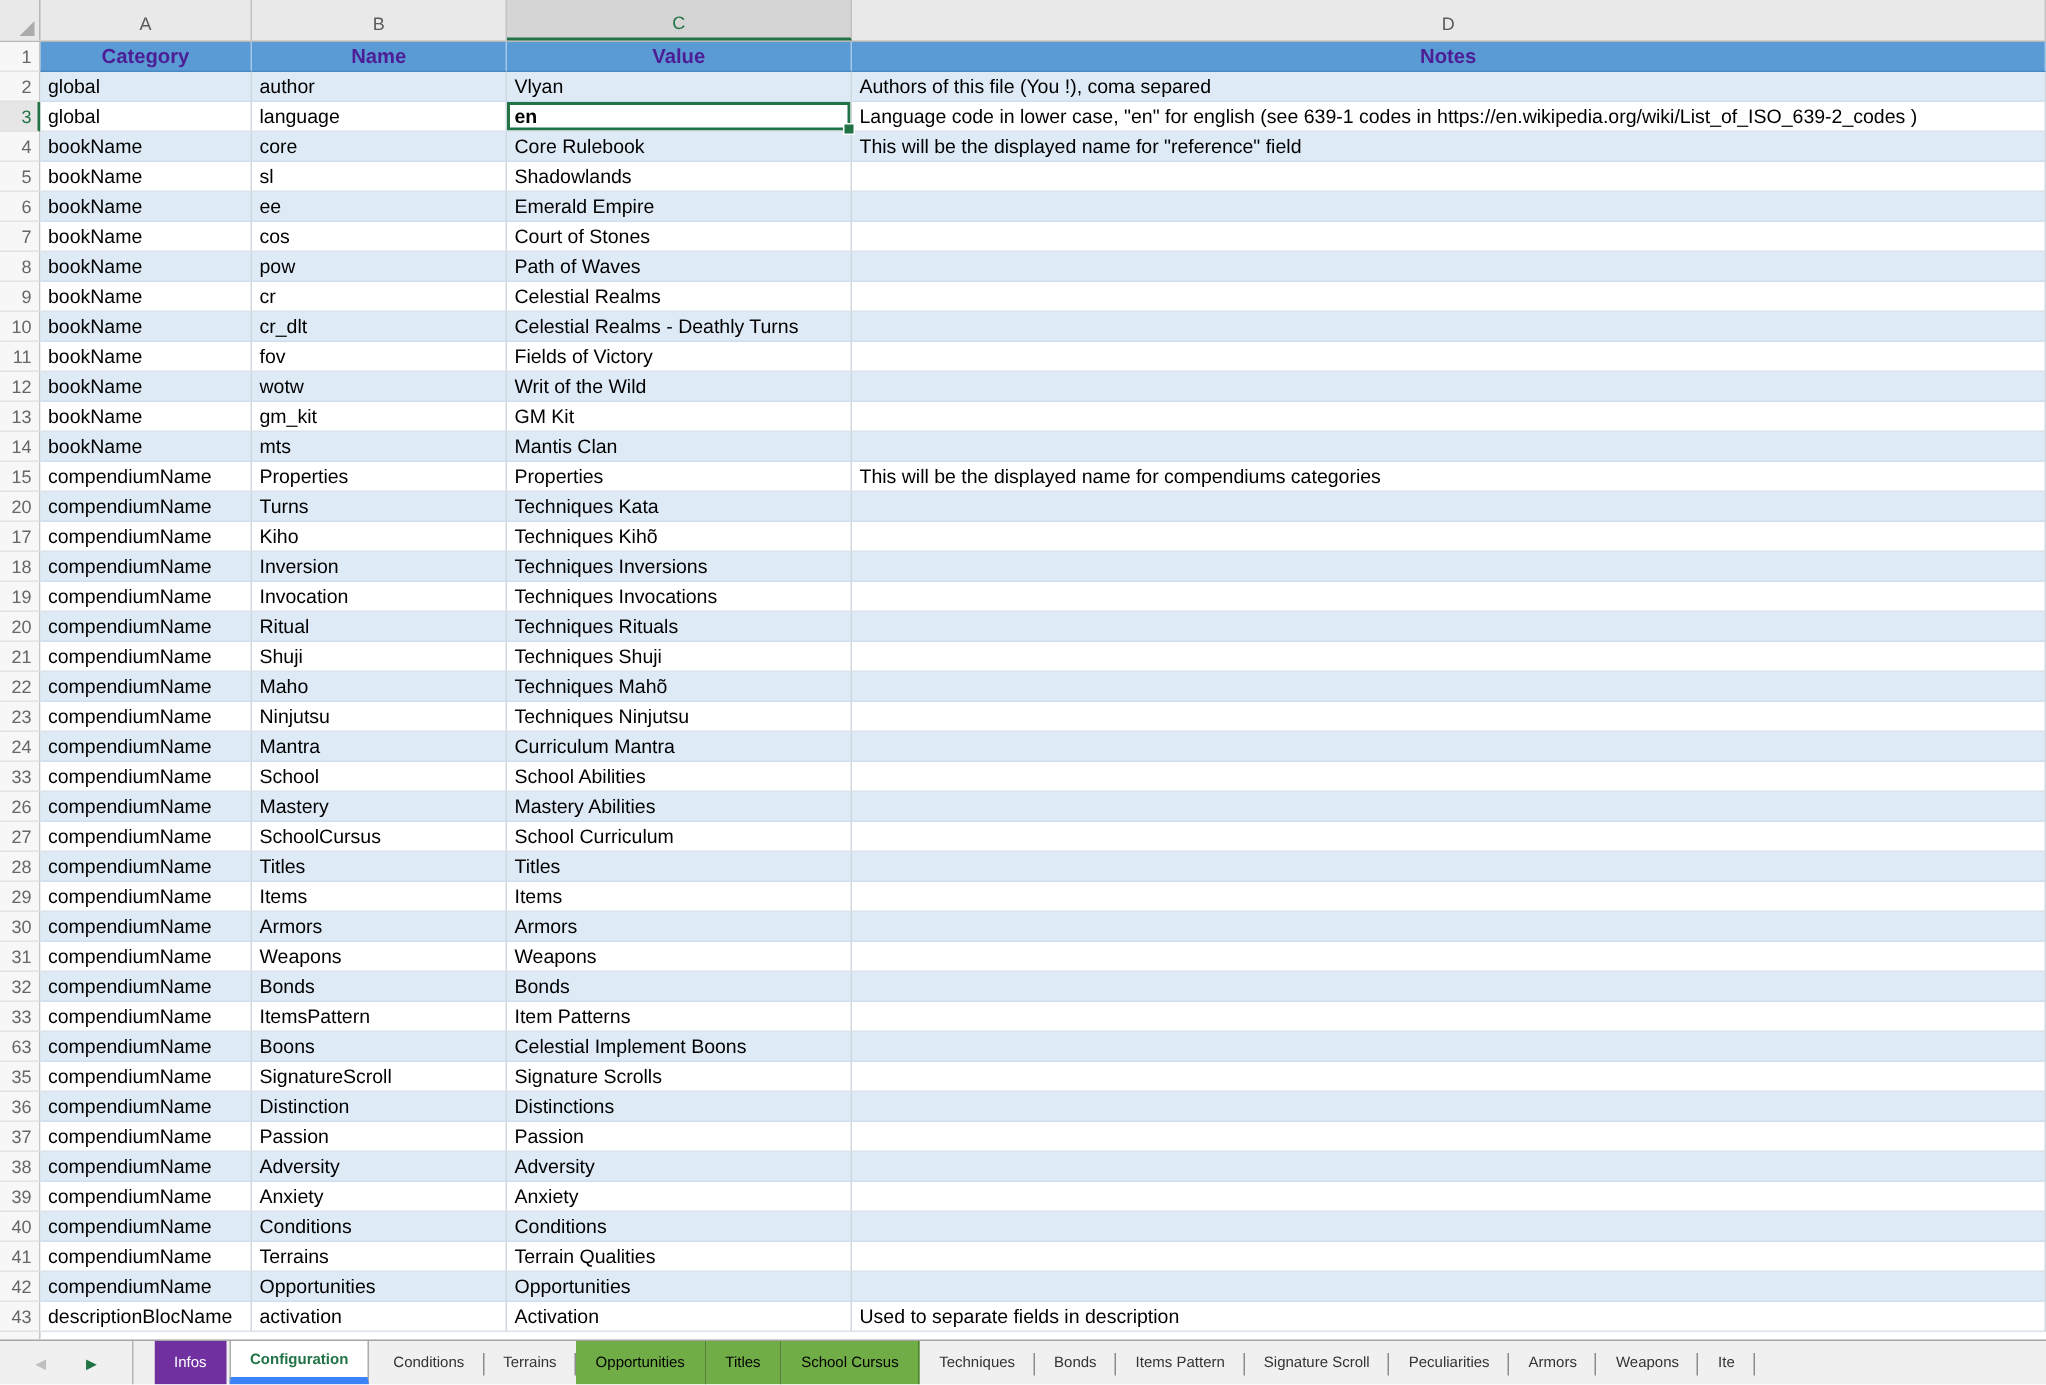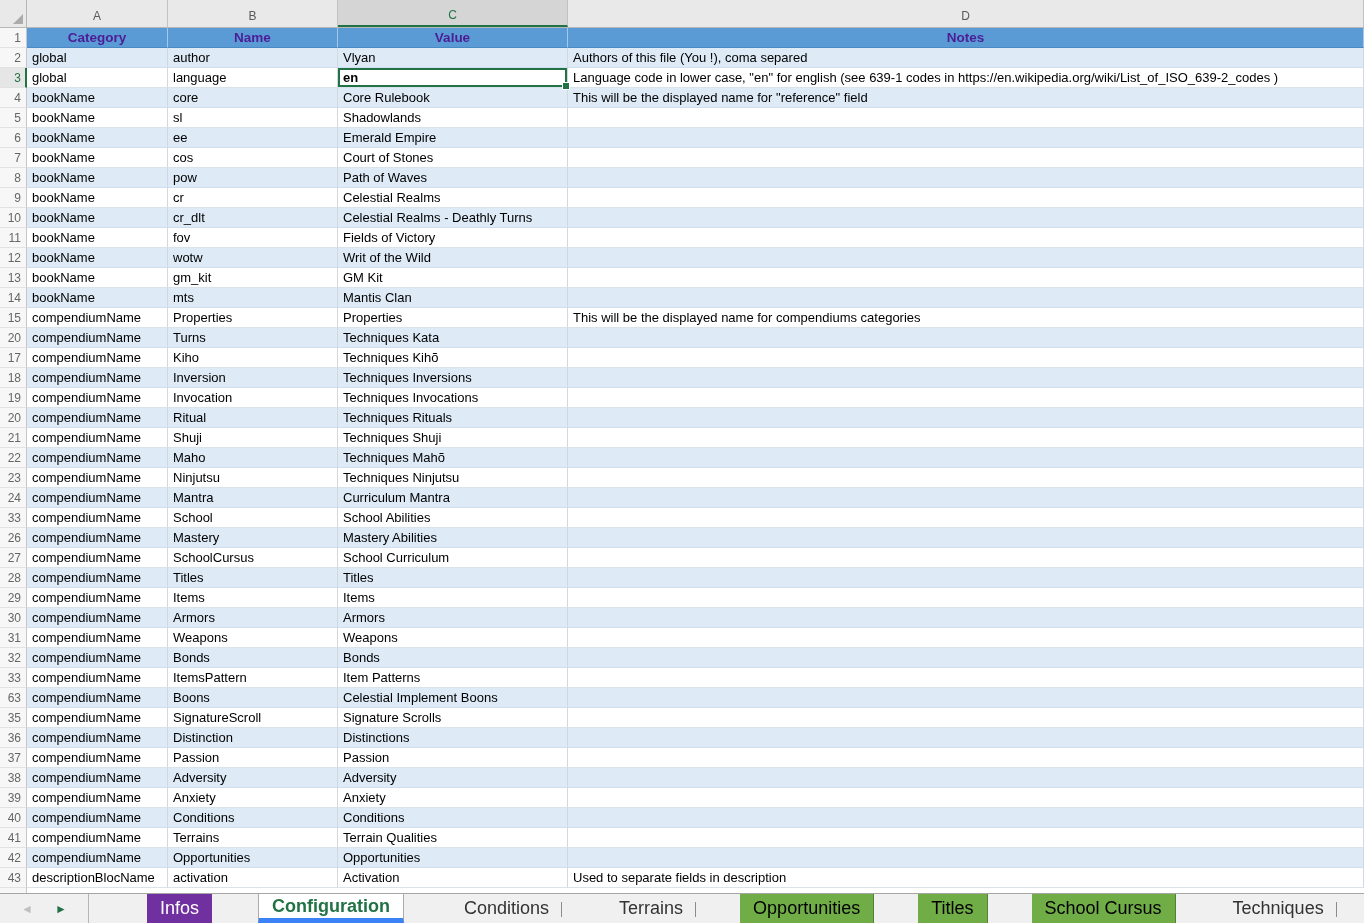--- a/index.html
+++ b/index.html
@@ -47,22 +47,22 @@
   .filler .g { width: 27px; background: #F7F7F7; border-right: 1px solid #C6C6C6; }
 
   
   .tabbar { height: 30px; flex: none; background: #F0F0F0; border-top: 1px solid #A6A6A6;
     display: flex; align-items: stretch; overflow: hidden; }
   .navarrows { width: 88px; flex: none; display: flex; align-items: center;
     justify-content: center; gap: 22px; font-size: 12px; }
   .arrow-left { color: #C0C0C0; }
   .arrow-right { color: #217346; }
   .nav-sep { width: 1px; height: 30px; background: #B5B5B5; margin-right: 14px; }
-  .tab { flex: none; display: flex; align-items: center; padding: 0 13px; font-size: 18px;
-    color: #333; position: relative; white-space: nowrap; cursor: default; margin-left: 44px; }
+  .tab { flex: none; display: flex; align-items: center; padding: 0 13px; font-size: 10px;
+    color: #333; position: relative; white-space: nowrap; cursor: default; }
   .tab.plain::after { content: ""; position: absolute; right: 0; top: 8px; width: 1px;
     height: 15px; background: #8C8C8C; }
   .tab.purple { background: #7030A0; color: #fff; margin-right: 2px; }
   .tab.green { background: #70AD47; color: #000; border-right: 1px solid #548235; }
   .tab.active { background: #FFFFFF; color: #217346; font-weight: bold;
     border-left: 1px solid #ABABAB; border-right: 1px solid #ABABAB;
     border-bottom: 5px solid #3b82f6; margin-right: 3px; }
 </style>
 </head>
 <body>

